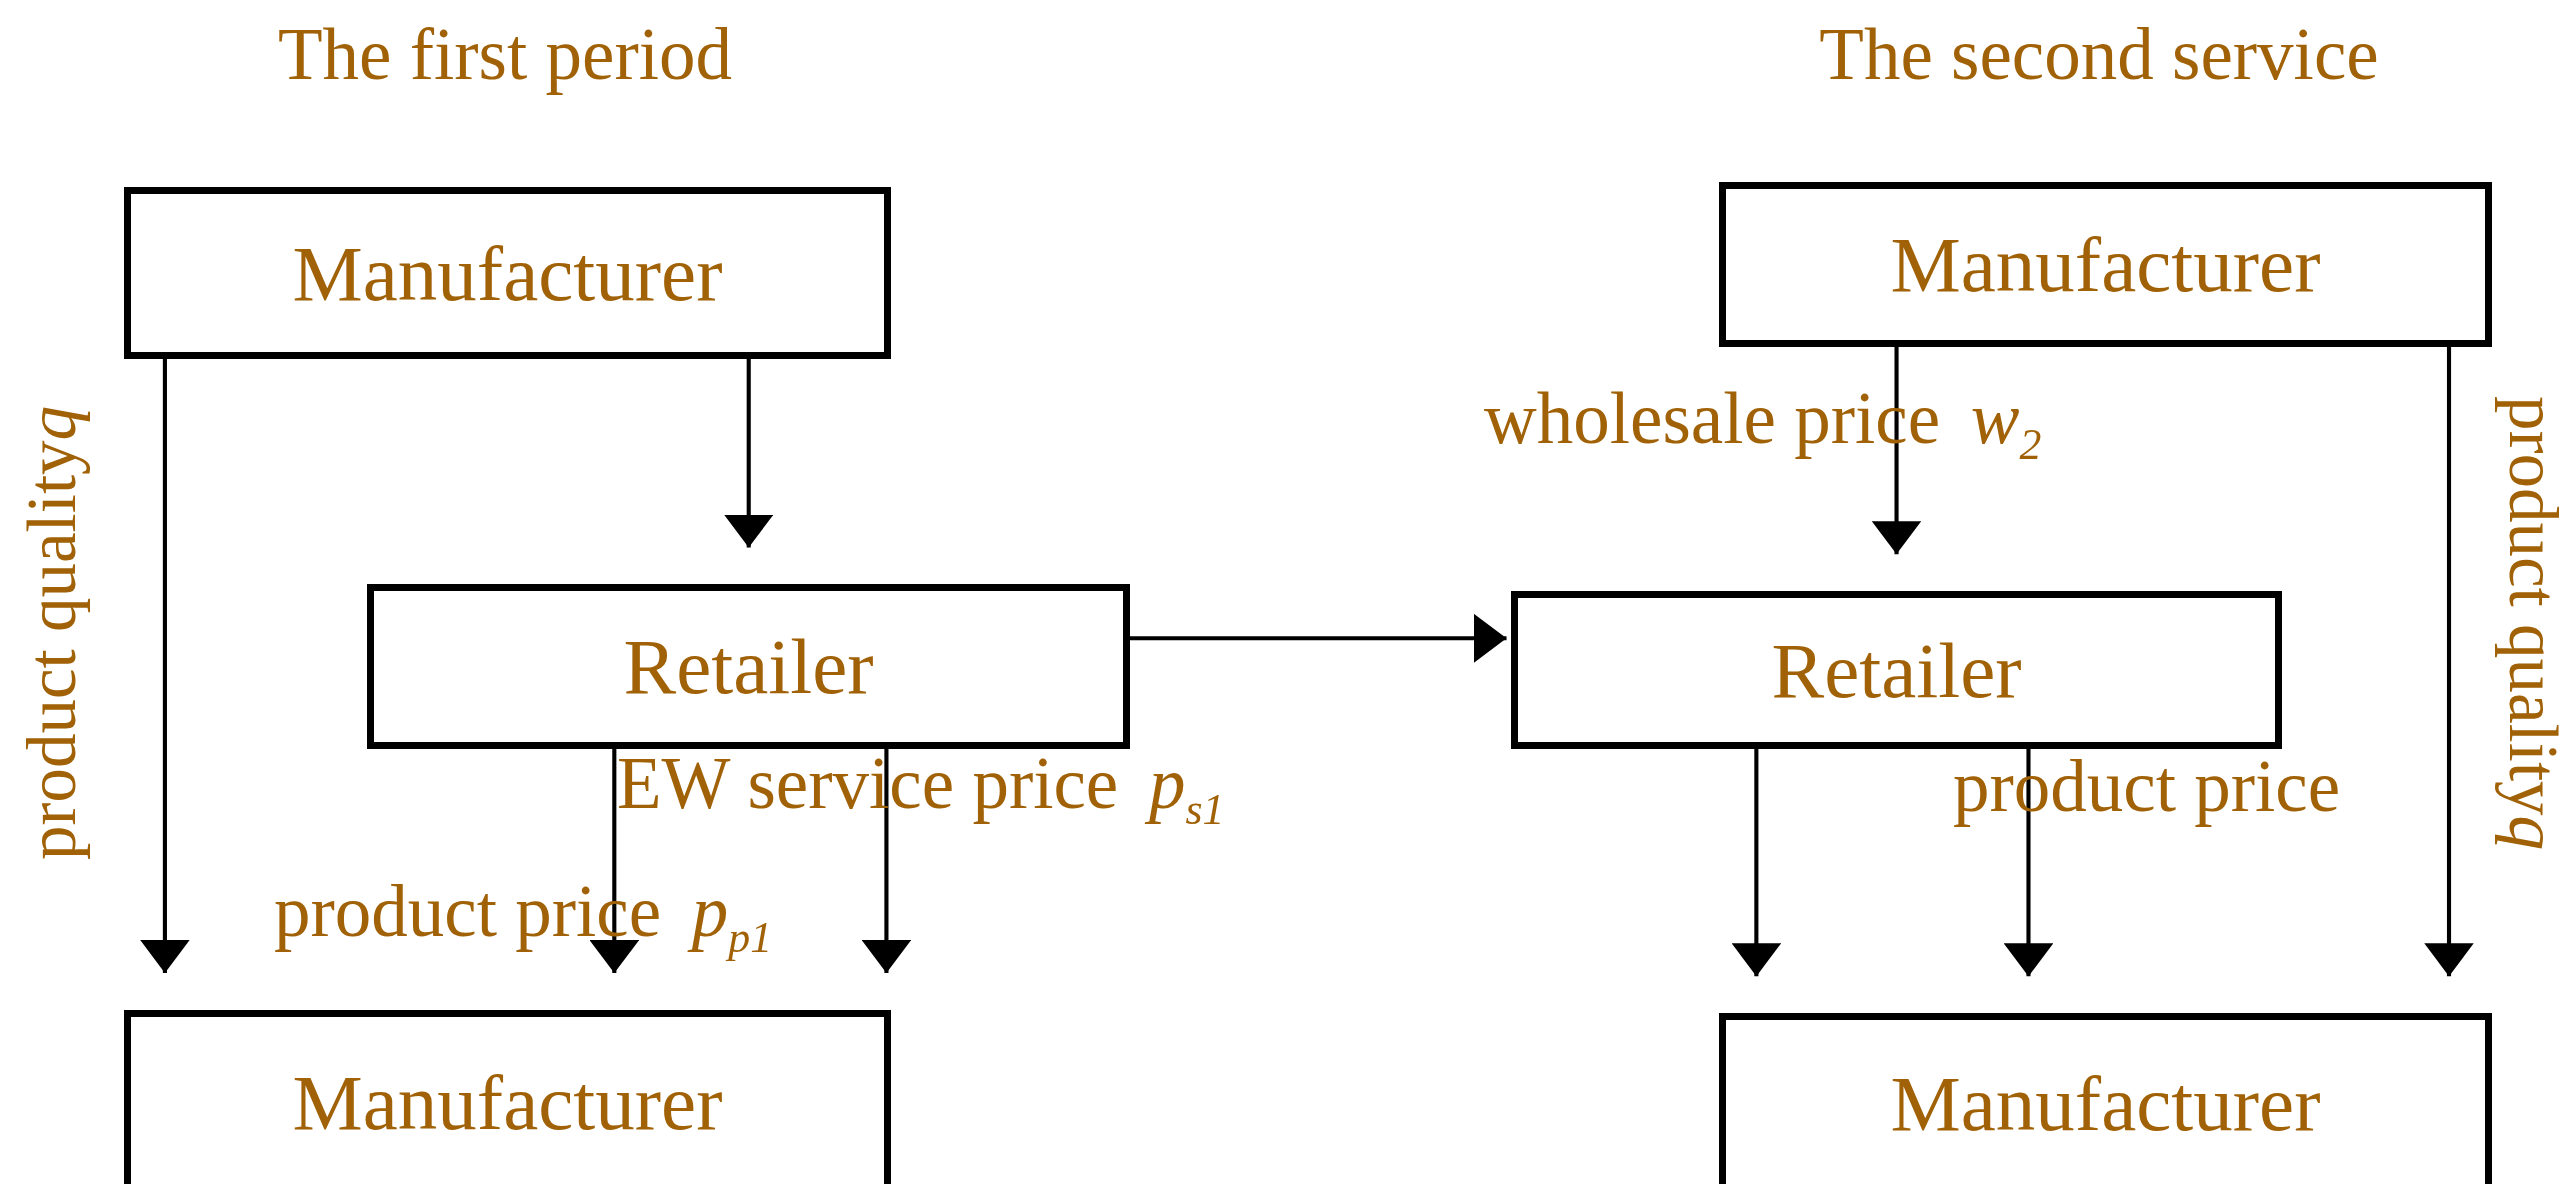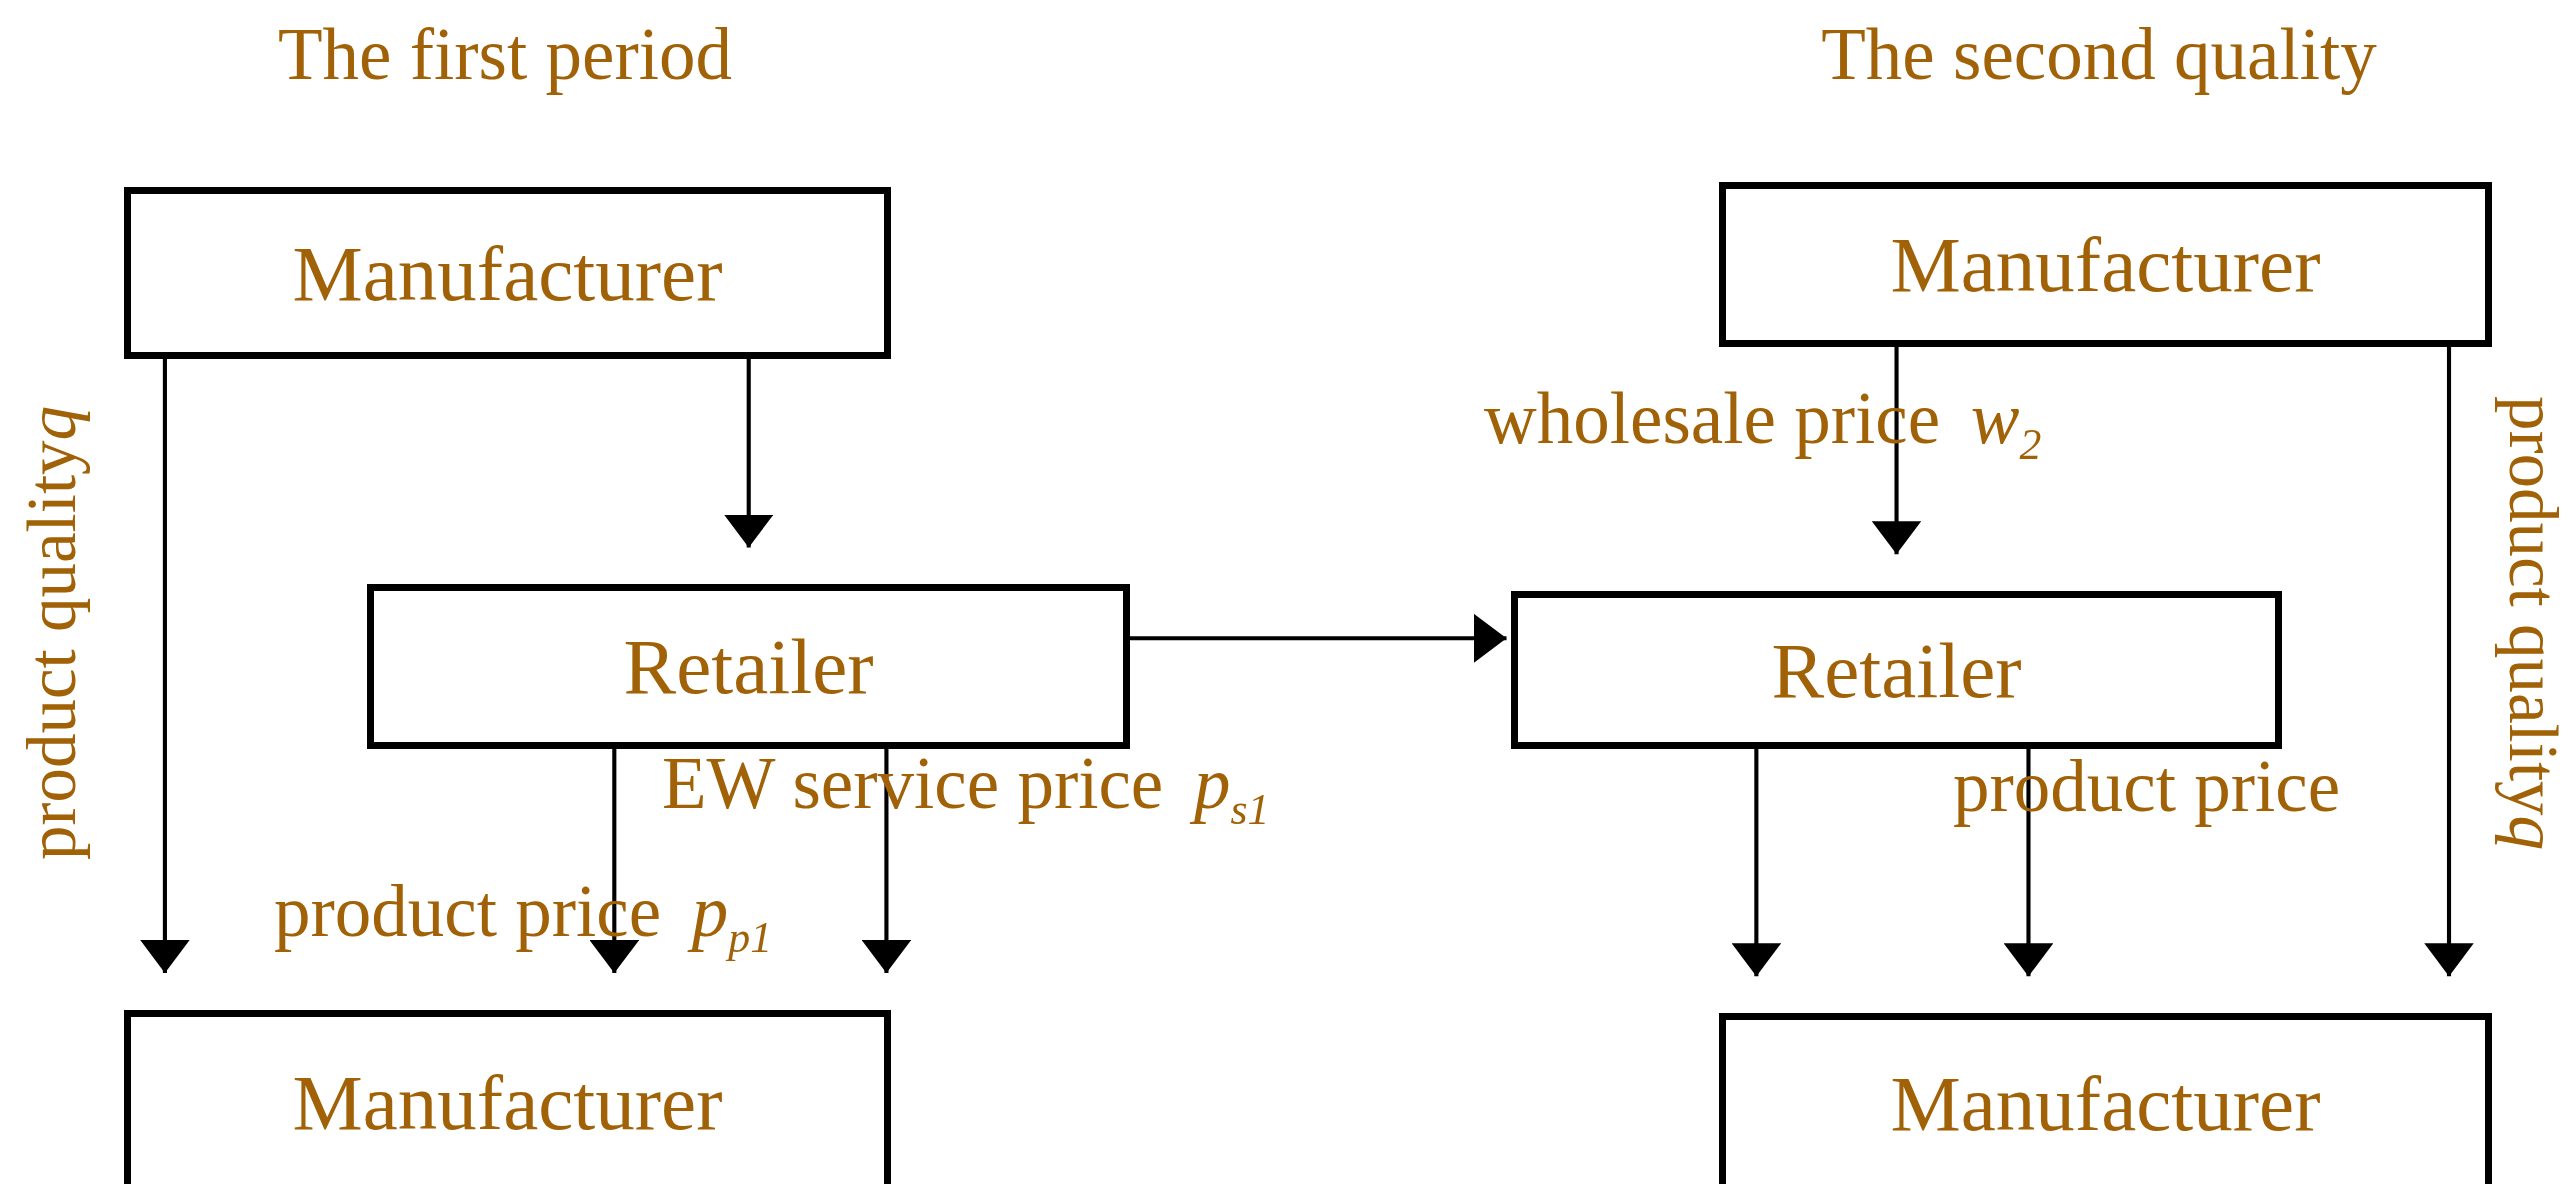--- a/index.html
+++ b/index.html
@@ -87,21 +87,21 @@
     <line x1="745" y1="868" x2="745" y2="1180" stroke="#000" stroke-width="5" marker-end="url(#ah)"></line>
     <line x1="1075" y1="868" x2="1075" y2="1180" stroke="#000" stroke-width="5" marker-end="url(#ah)"></line>
     <line x1="1370" y1="774" x2="1827" y2="774" stroke="#000" stroke-width="5" marker-end="url(#ah)"></line>
     <line x1="2300" y1="382" x2="2300" y2="672" stroke="#000" stroke-width="5" marker-end="url(#ah)"></line>
     <line x1="2970" y1="382" x2="2970" y2="1184" stroke="#000" stroke-width="5" marker-end="url(#ah)"></line>
     <line x1="2130" y1="868" x2="2130" y2="1184" stroke="#000" stroke-width="5" marker-end="url(#ah)"></line>
     <line x1="2460" y1="868" x2="2460" y2="1184" stroke="#000" stroke-width="5" marker-end="url(#ah)"></line>
   </svg>
 
   <div class="title" style="left:505px; top:18px;">The first period</div>
-  <div class="title" style="left:2099px; top:18px;">The second quality</div>
+  <div class="title" style="left:2099px; top:18px;">The second service</div>
 
   <div class="node" style="left:124px; top:155px; width:767px; height:172px;">
     <span>Manufacturer</span>
   </div>
   <div class="node" style="left:367px; top:552px; width:763px; height:165px;">
     <span>Retailer</span>
   </div>
   <div class="node" style="left:124px; top:978px; width:767px; height:185px;">
     <span>Manufacturer</span>
   </div>
@@ -110,21 +110,21 @@
   </div>
   <div class="node" style="left:1511px; top:559px; width:771px; height:158px;">
     <span>Retailer</span>
   </div>
   <div class="node" style="left:1719px; top:981px; width:773px; height:180px;">
     <span>Manufacturer</span>
   </div>
 
 
 
-  <div class="lbl" style="left:617px; top:746px;padding-left:45px;">
+  <div class="lbl" style="left:617px; top:746px;">
     <span>EW service price</span><i class="v">p</i><sub>s1</sub>
   </div>
 
   <div class="lbl" style="left:274px; top:874px;">
     <span>product price</span><i class="v">p</i><sub>p1</sub>
   </div>
 
   <div class="lbl" style="left:1484px; top:381px;">
     <span>wholesale price</span><i class="v">w</i><sub>2</sub>
   </div>

